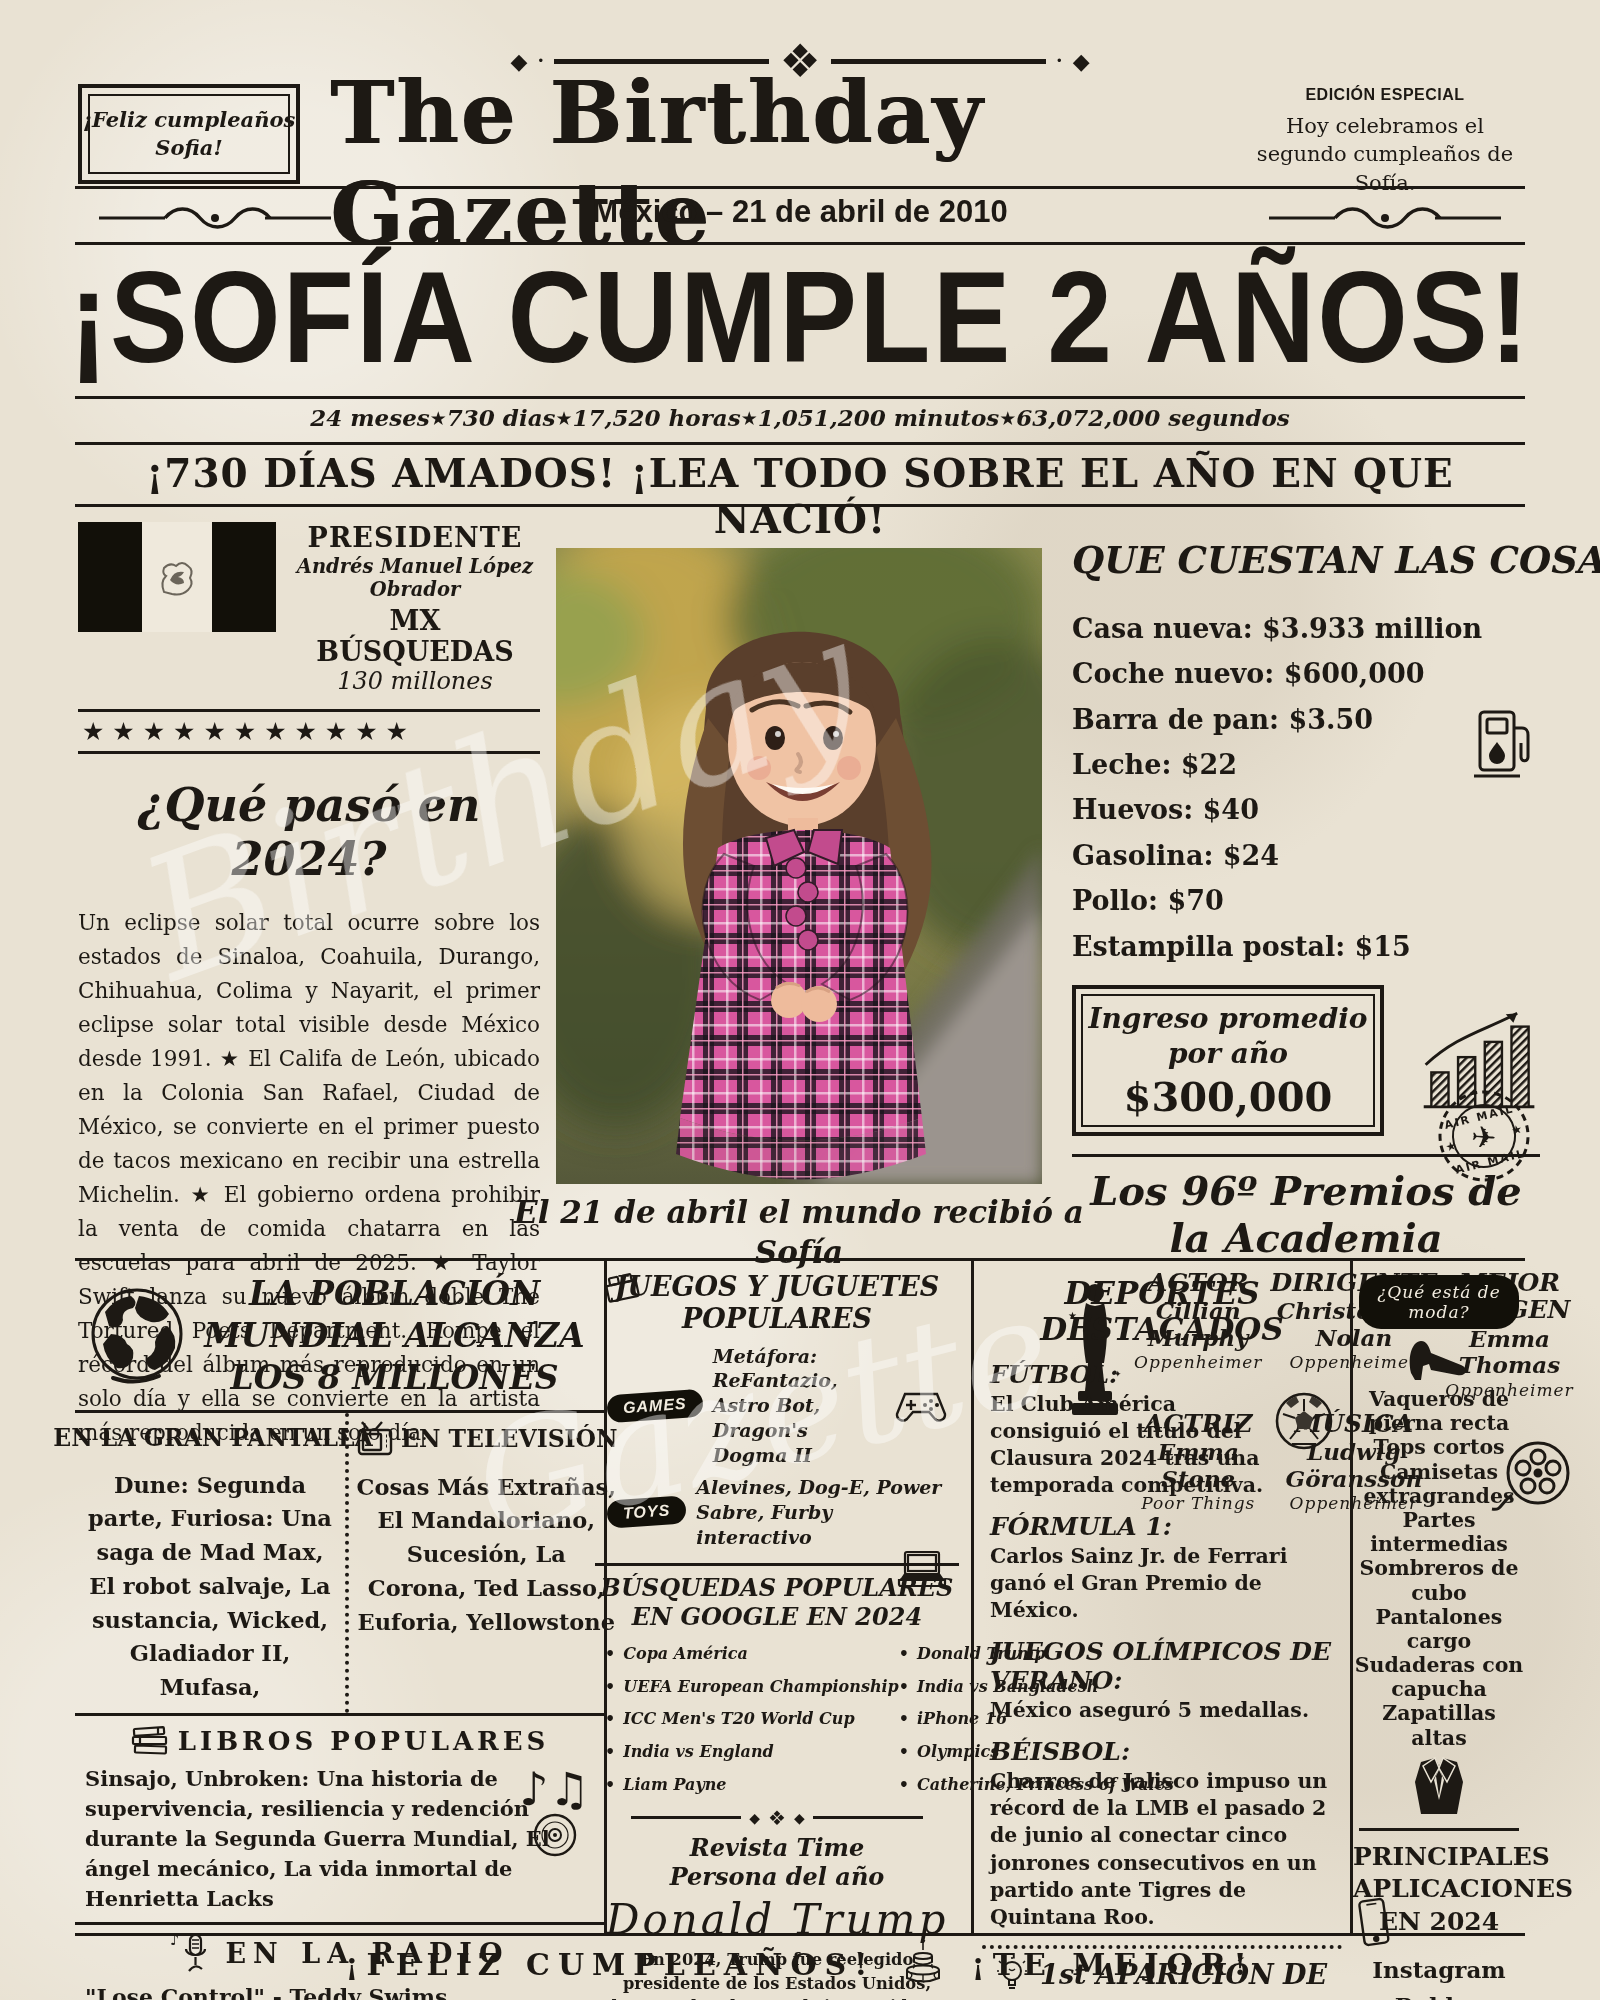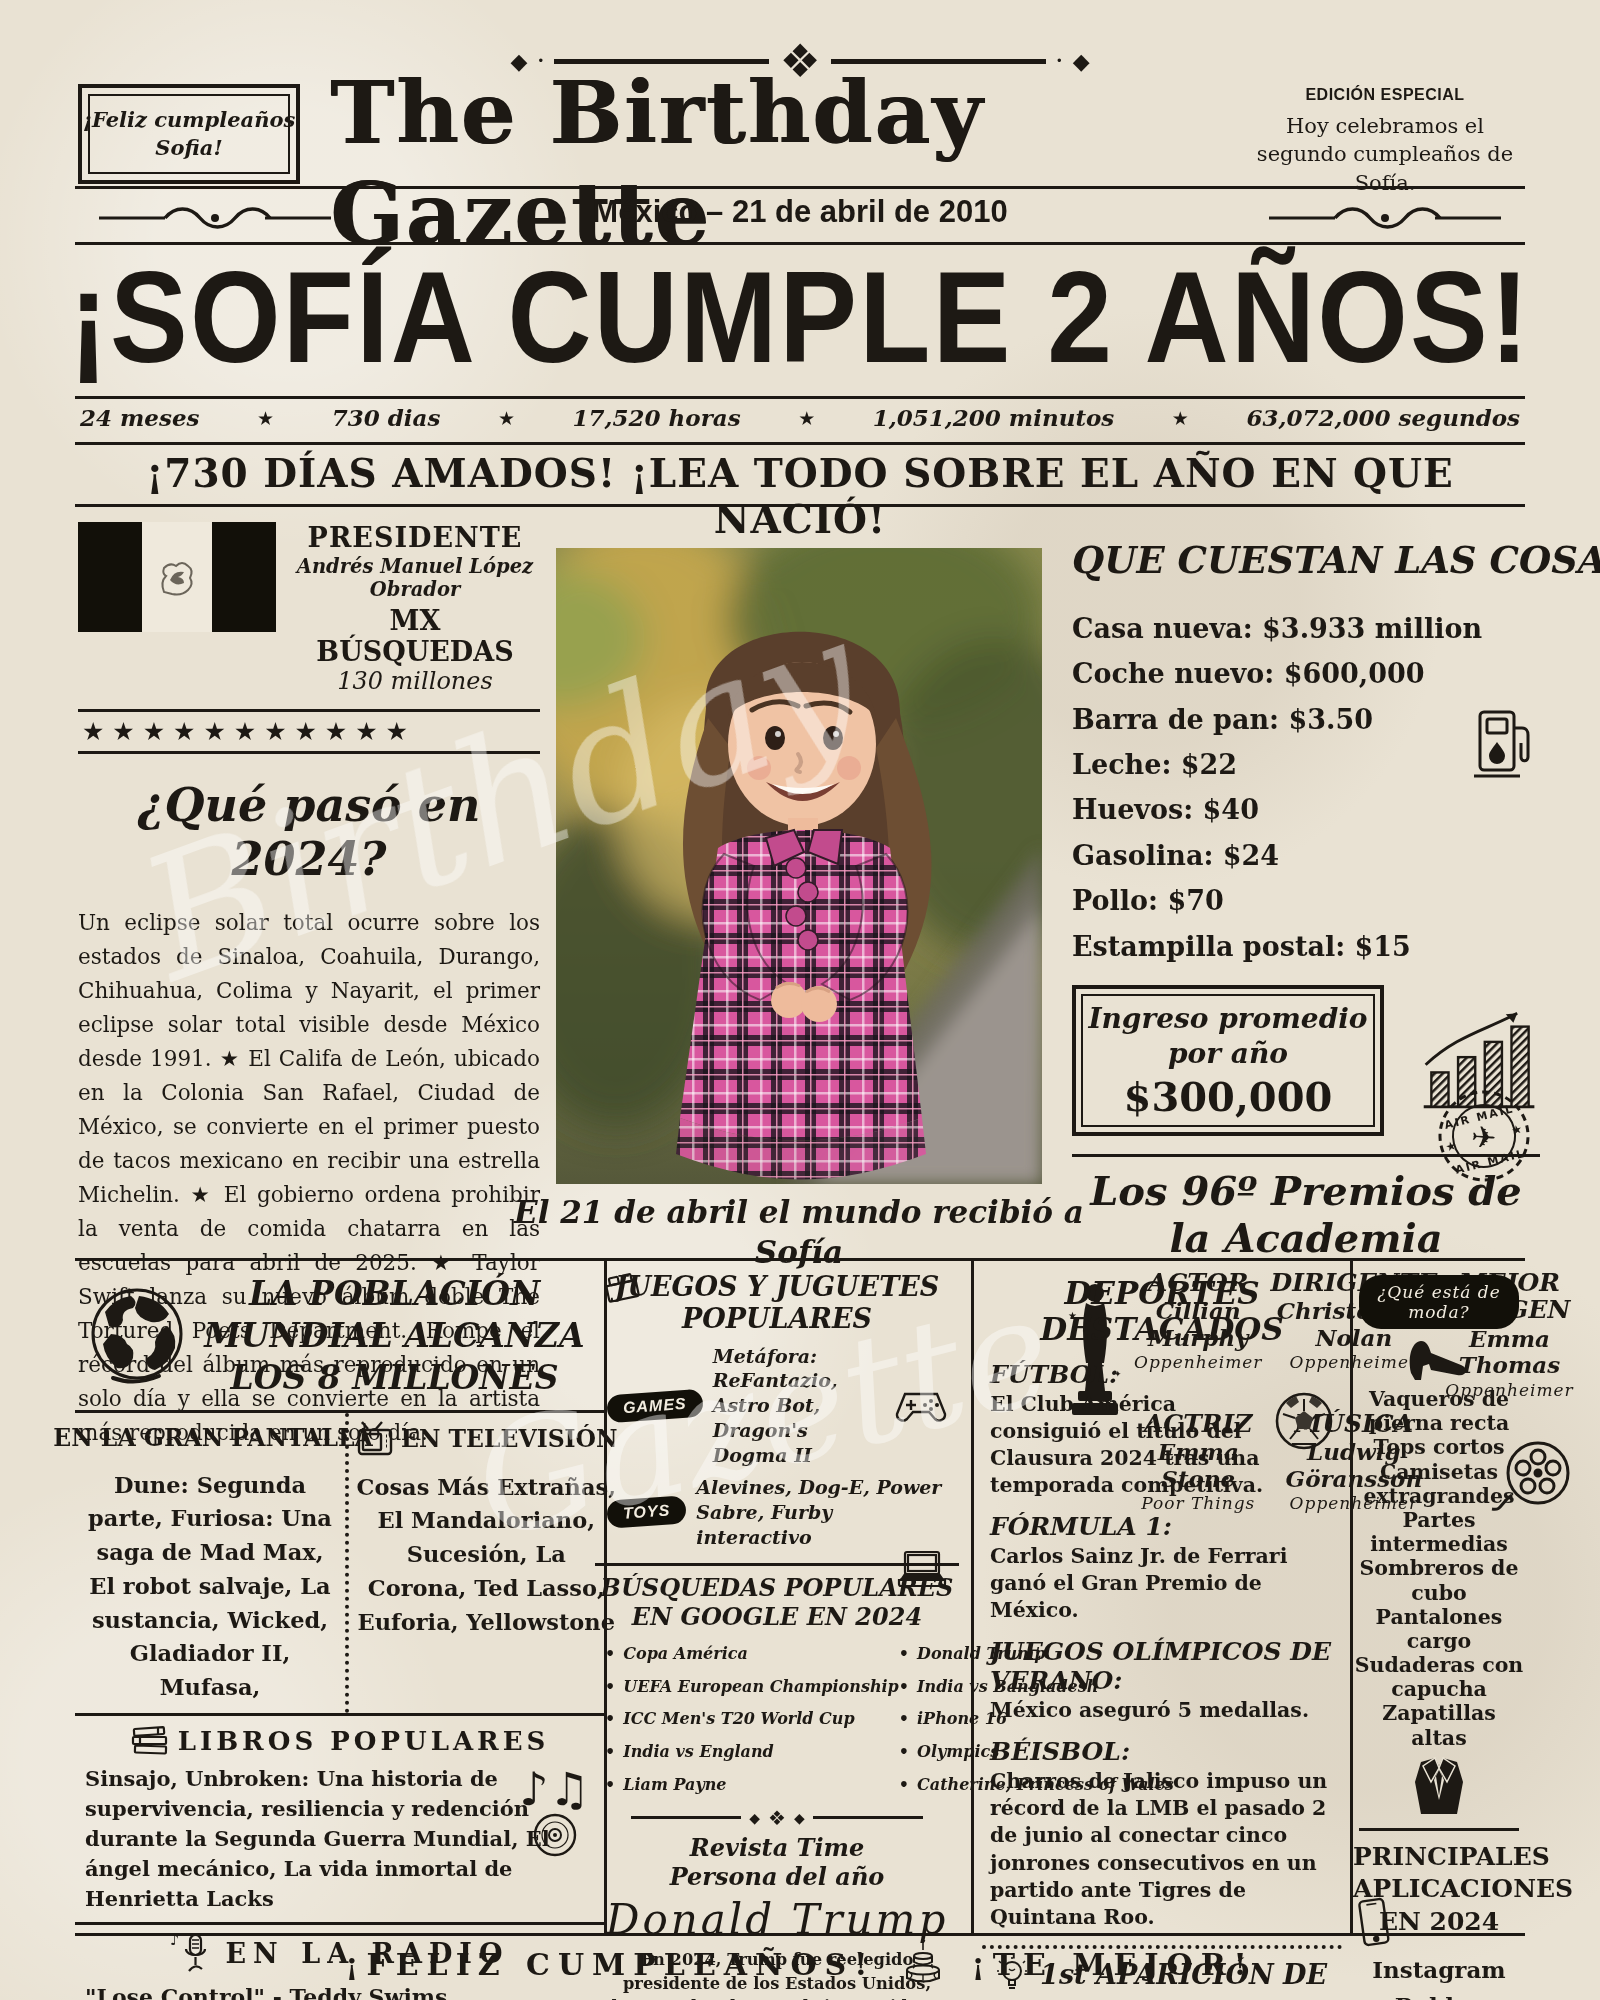--- a/index.html
+++ b/index.html
@@ -27,21 +27,21 @@
   .masthead{top:62px;left:330px;width:940px;text-align:left;font-weight:bold;font-size:86px;letter-spacing:2px;
     font-family:"DejaVu Serif",serif;text-shadow:1px 0 0 #1d1914;}
   .edition{right:70px;top:86px;width:290px;text-align:center;}
   .edition .lab{font-family:"Liberation Sans",sans-serif;font-weight:bold;font-size:16px;letter-spacing:.5px;}
   .edition .sub{font-size:21px;line-height:1.35;margin-top:8px;}
   .rule{left:75px;right:75px;height:3px;background:#1d1914;}
   .dateline{top:194px;left:0;right:0;text-align:center;font-family:"Liberation Sans",sans-serif;font-weight:bold;font-size:31px;}
   .flourish{top:206px;width:240px;height:24px;}
   .headline{top:250px;left:70px;right:70px;text-align:center;font-family:"Liberation Sans",sans-serif;font-weight:900;
     font-size:104px;letter-spacing:2px;transform:scale(1.12,1.24);transform-origin:50% 20%;white-space:nowrap;}
-  .stats{top:404px;left:80px;right:80px;display:flex;justify-content:space-between;align-items:center;
+  .stats{top:404px;left:80px;right:80px;display:flex;justify-content:center;align-items:center;
     font-size:23px;font-weight:bold;font-style:italic;}
   .stats .sep{font-family:"DejaVu Sans",sans-serif;font-size:19px;font-style:normal;}
   .subhead{top:450px;left:75px;right:75px;text-align:center;font-weight:bold;font-size:39px;letter-spacing:1px;}
 
   
   .leftcol{left:78px;top:522px;width:462px;}
   .flagrow{display:flex;}
   .flag{width:198px;height:110px;display:flex;}
   .flag .b{width:64px;background:#121009;}
   .flag .w{width:70px;background:#efe9dc;display:flex;align-items:center;justify-content:center;}

